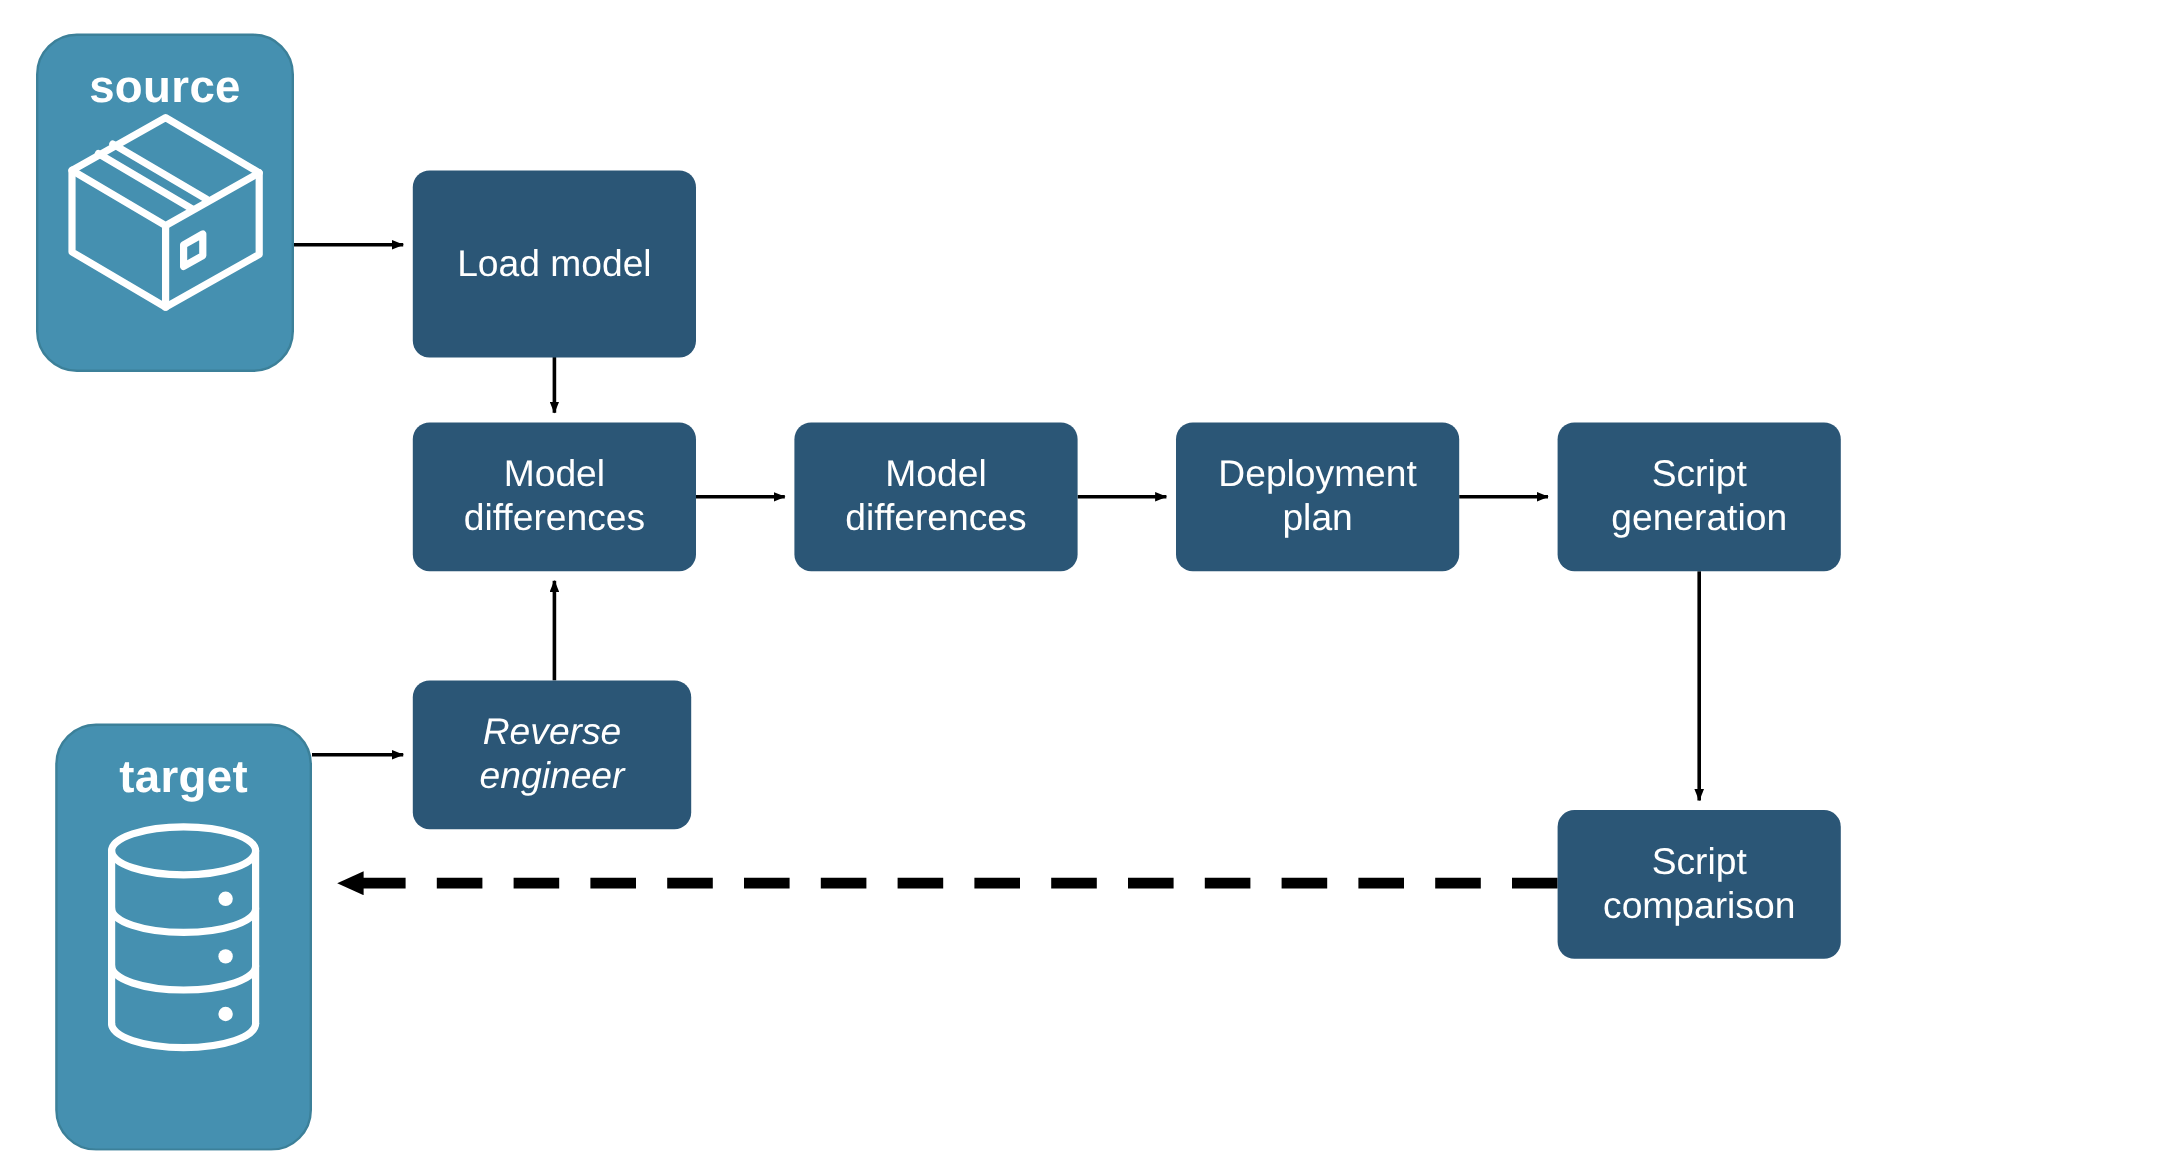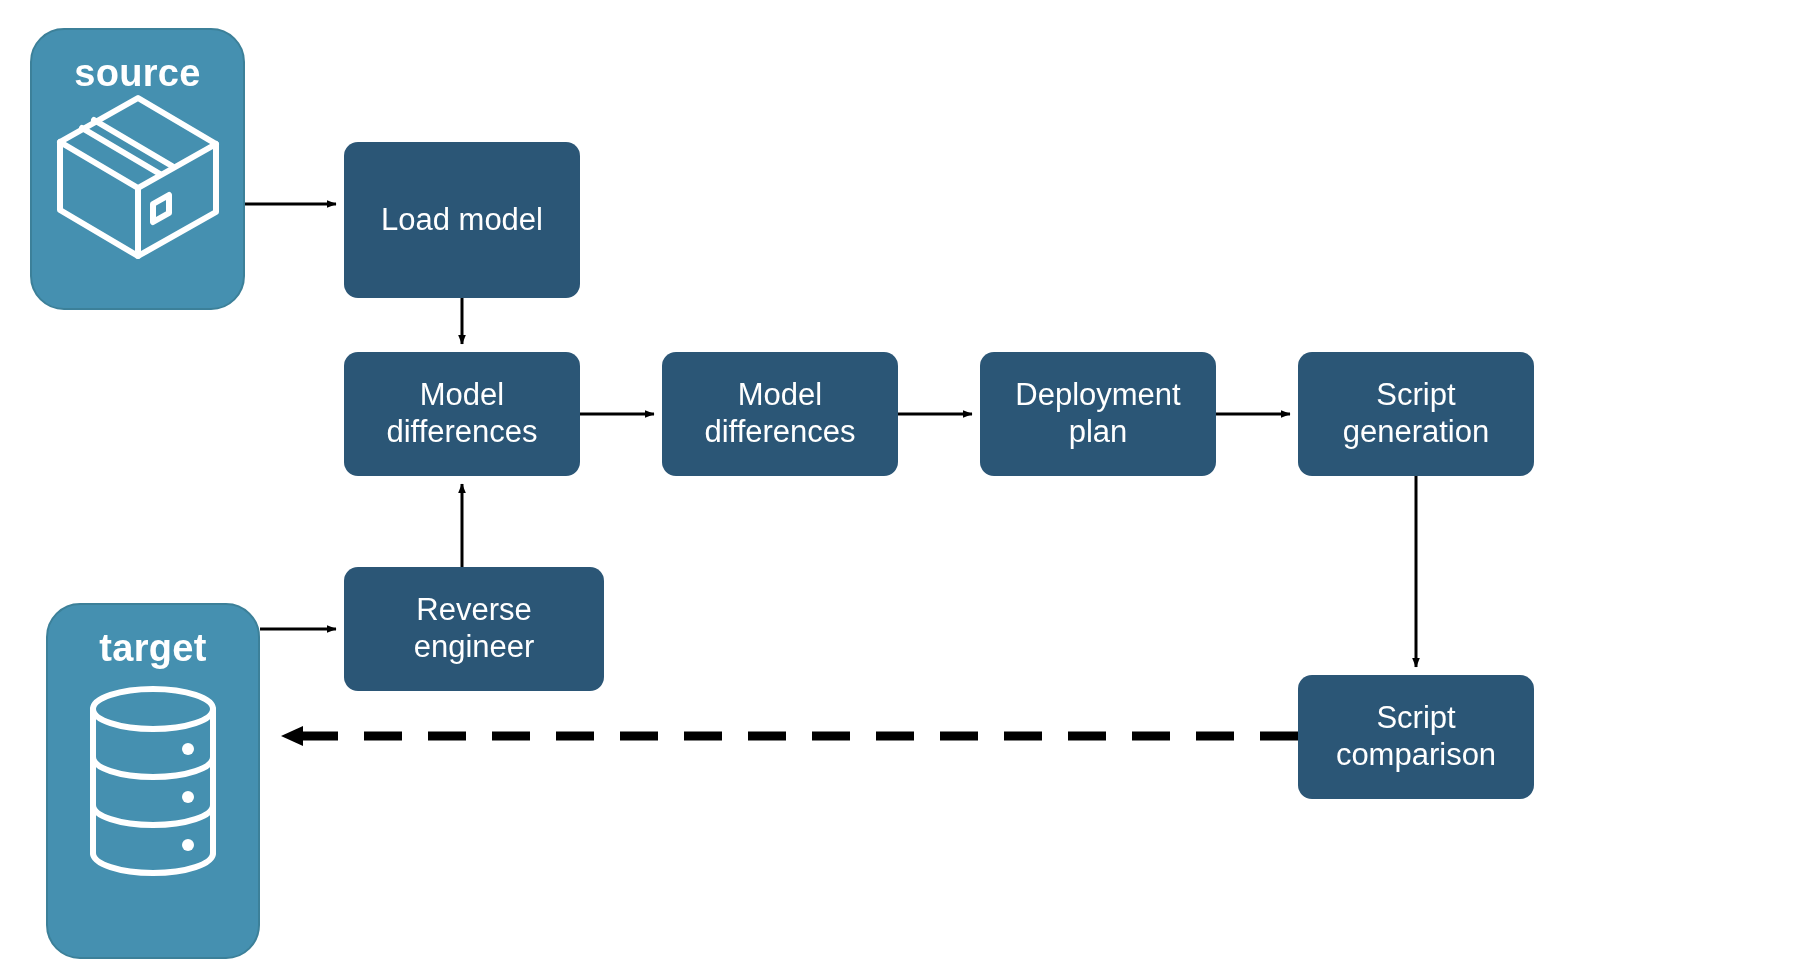--- a/index.html
+++ b/index.html
@@ -159,20 +159,20 @@
     </div>
   </div>
 
   <div class="proc" style="left:1298px; top:675px; width:236px; height:124px;">
     <div>
       <span>Script</span>
       <span>comparison</span>
     </div>
   </div>
 
-  <div class="proc" style="left:344px; top:567px; width:260px; height:124px;">
+  <div class="proc" style="left:344px; top:567px; width:232px; height:124px;font-style:italic;">
     <div>
       <span>Reverse</span>
       <span>engineer</span>
     </div>
   </div>
 
 </div>
 
 </body></html>

